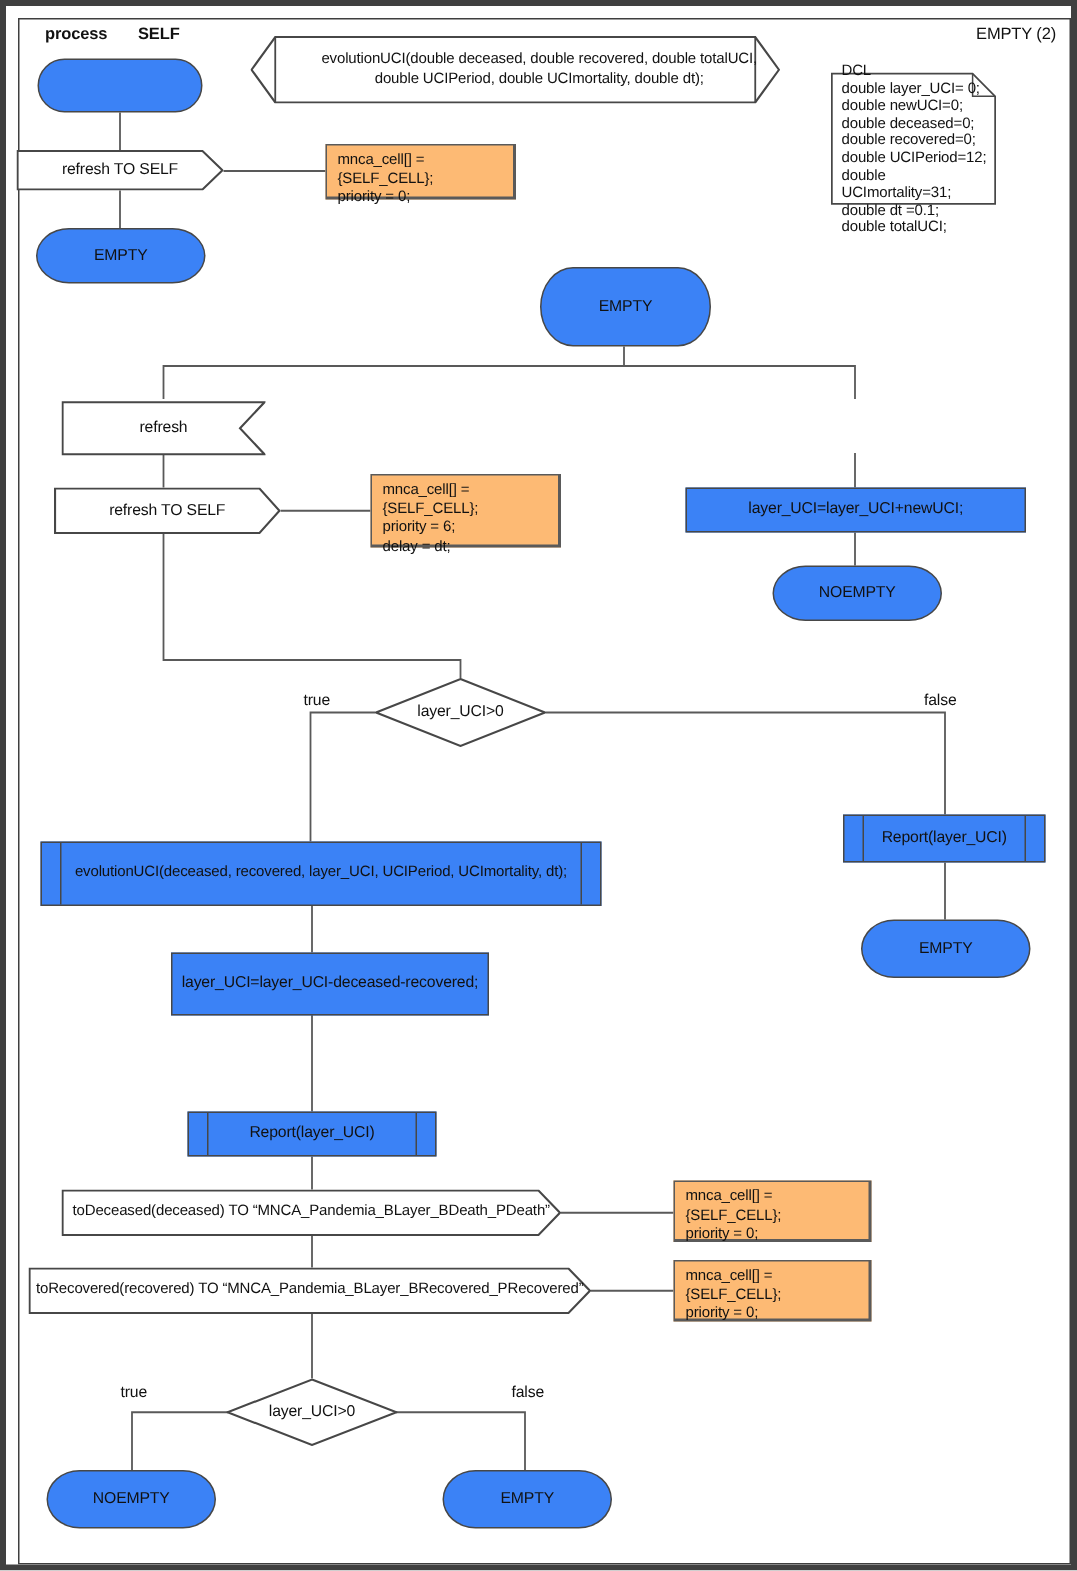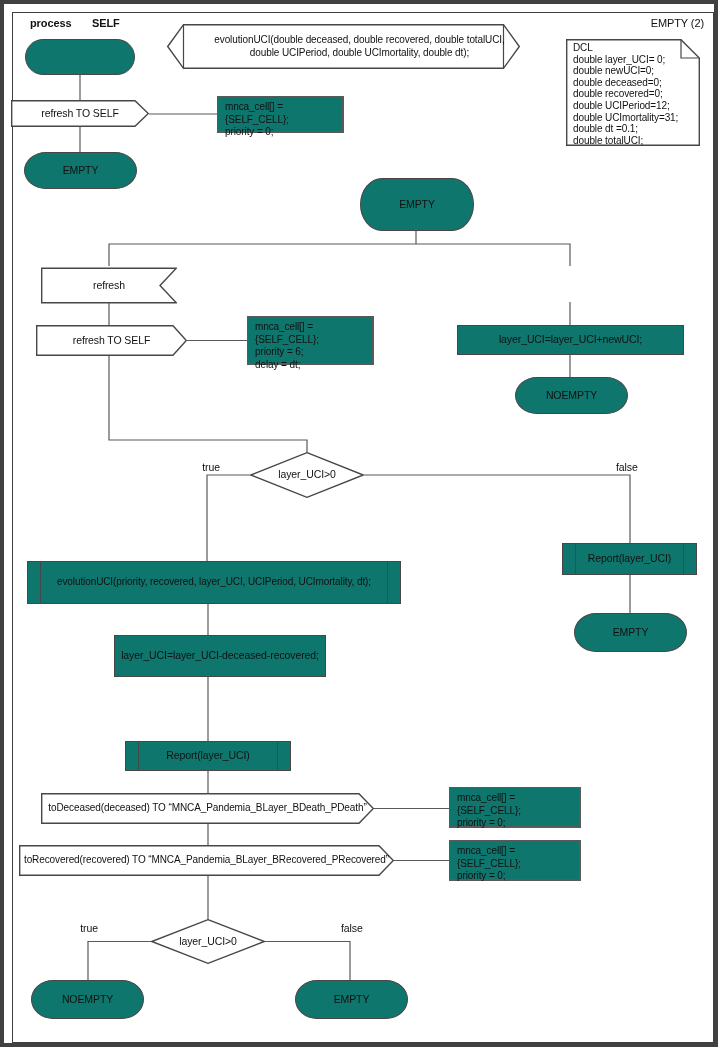--- a/index.html
+++ b/index.html
@@ -11,28 +11,28 @@
   .wires { position:absolute; left:0; top:0; width:718px; height:1047px; }
   .wires path { stroke:#595959; stroke-width:1.2; fill:none; }
 
   .node { position:absolute; display:flex; align-items:center; justify-content:center;
           font-size:10.5px; line-height:1.25; letter-spacing:-0.1px; text-align:center;
           box-sizing:border-box; }
   .node > svg.outline { position:absolute; left:0; top:0; width:100%; height:100%; }
   .node .lbl { position:relative; white-space:nowrap; padding:0 2px; }
   .node .lbl.wrap { white-space:pre-line;margin-left:32px; }
 
-  .fillbox { background:#0f766e; border:1.4px solid #474747; }
+  .fillbox { background:#3b82f6; border:1.4px solid #474747; }
   .state   { border-radius:22px / 50%; }
   .start   { border-radius:18px; }
   .proc::before, .proc::after { content:""; position:absolute; top:0; bottom:0;
            width:1.4px; background:#474747; }
   .proc::before { left:12px; } .proc::after { right:12px; }
 
-  .tbox { background:#0f766e; border:1px solid #5a5a5a; border-right-width:2px;
+  .tbox { background:#fdba74; border:1px solid #5a5a5a; border-right-width:2px;
           border-bottom-width:2px; justify-content:flex-start; align-items:flex-start;
           text-align:left; font-size:10px; padding:4px 2px 2px 7px; }
   .tbox .lbl { white-space:pre-line; padding:0; }
 
   .docnode { justify-content:flex-start; align-items:flex-start; text-align:left; }
   .docnode .lbl { white-space:pre-line; padding:3px 2px 0 7px; font-size:10px; line-height:11.6px; }
 
   .plain-label { position:absolute; font-size:11px; letter-spacing:-0.1px; }
   .bold { font-weight:bold; }
 
@@ -78,21 +78,21 @@
 
   <div class="node" style="left:163px;top:20px;width:353px;height:45px;font-size:10px">
     <svg class="outline" viewBox="0 0 353 45">
       <path class="shp" d="M0.7,22.5 L16.5,0.7 L336.5,0.7 L352.3,22.5 L336.5,44.3 L16.5,44.3 Z"></path>
       <path class="thin" d="M16.5,0.7 V44.3 M336.5,0.7 V44.3"></path>
     </svg>
     <span class="lbl wrap">evolutionUCI(double deceased, double recovered, double totalUCI,
 double UCIPeriod, double UCImortality, double dt);</span>
   </div>
 
-  <div class="node docnode" style="left:562px;top:35px;width:134px;height:107px">
+  <div class="node docnode" style="left:550px;top:35px;width:110px;height:107px">
     <svg class="outline" viewBox="0 0 134 107">
       <path class="shp" d="M0.7,0.7 H115 L133.3,19 V106.3 H0.7 Z"></path>
       <path class="thin" d="M115,0.7 V19 H133.3"></path>
     </svg>
     <span class="lbl">DCL
 double layer_UCI= 0;
 double newUCI=0;
 double deceased=0;
 double recovered=0;
 double UCIPeriod=12;
@@ -161,21 +161,21 @@
 
   <div class="node fillbox proc" style="left:558px;top:539px;width:135px;height:32px">
     <span class="lbl">Report(layer_UCI)</span>
   </div>
 
   <div class="node fillbox state" style="left:570px;top:609px;width:113px;height:39px">
     <span class="lbl">EMPTY</span>
   </div>
 
   <div class="node fillbox proc" style="left:23px;top:557px;width:374px;height:43px;font-size:10px">
-    <span class="lbl">evolutionUCI(priority, recovered, layer_UCI, UCIPeriod, UCImortality, dt);</span>
+    <span class="lbl">evolutionUCI(deceased, recovered, layer_UCI, UCIPeriod, UCImortality, dt);</span>
   </div>
 
   <div class="node fillbox" style="left:110px;top:631px;width:212px;height:42px">
     <span class="lbl">layer_UCI=layer_UCI-deceased-recovered;</span>
   </div>
 
   <div class="node fillbox proc" style="left:121px;top:737px;width:166px;height:30px">
     <span class="lbl">Report(layer_UCI)</span>
   </div>
 

